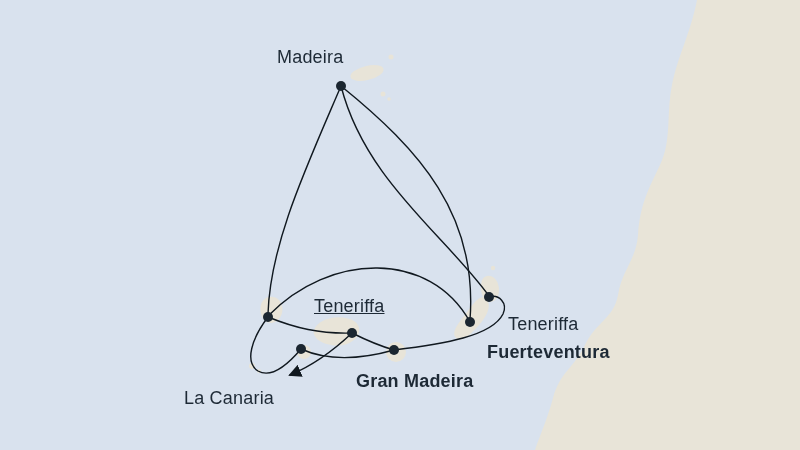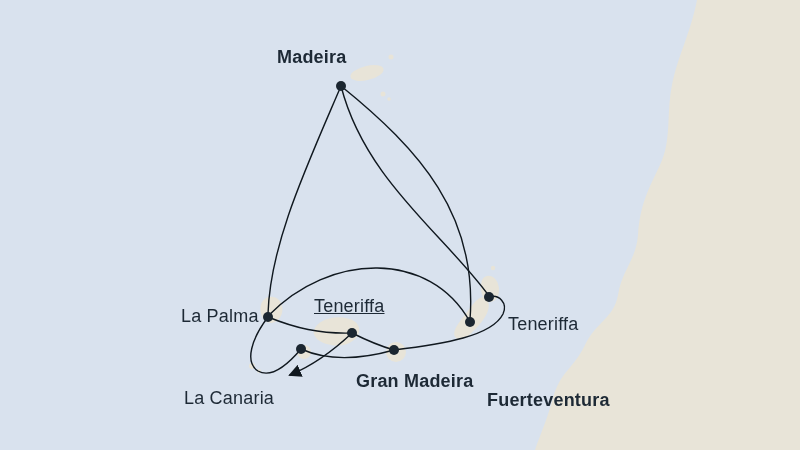--- a/index.html
+++ b/index.html
@@ -80,22 +80,21 @@
       <circle cx="268" cy="317" r="5"></circle>
       <circle cx="352" cy="333" r="5"></circle>
       <circle cx="301" cy="349" r="5"></circle>
       <circle cx="394" cy="350" r="5"></circle>
       <circle cx="470" cy="322" r="5"></circle>
       <circle cx="489" cy="297" r="5"></circle>
     </g>
   </svg>
 
   <div class="labels">
-    <div class="label" style="left:277px;top:47px;font-weight:bold;">Madeira</div>
-    <div class="label" style="left:181px;top:306px;">La Palma</div>
+    <div class="label" style="left:277px;top:47px;">Madeira</div>
     <div class="label" style="left:314px;top:296px;text-decoration:underline;">Teneriffa</div>
     <div class="label" style="left:508px;top:314px;">Teneriffa</div>
-    <div class="label bold" style="left:487px;top:342px;margin-top:48px;">Fuerteventura</div>
+    <div class="label bold" style="left:487px;top:342px;">Fuerteventura</div>
     <div class="label bold" style="left:356px;top:371px;">Gran Madeira</div>
     <div class="label" style="left:184px;top:388px;">La Canaria</div>
   </div>
 
 </div>
 
 </body></html>

